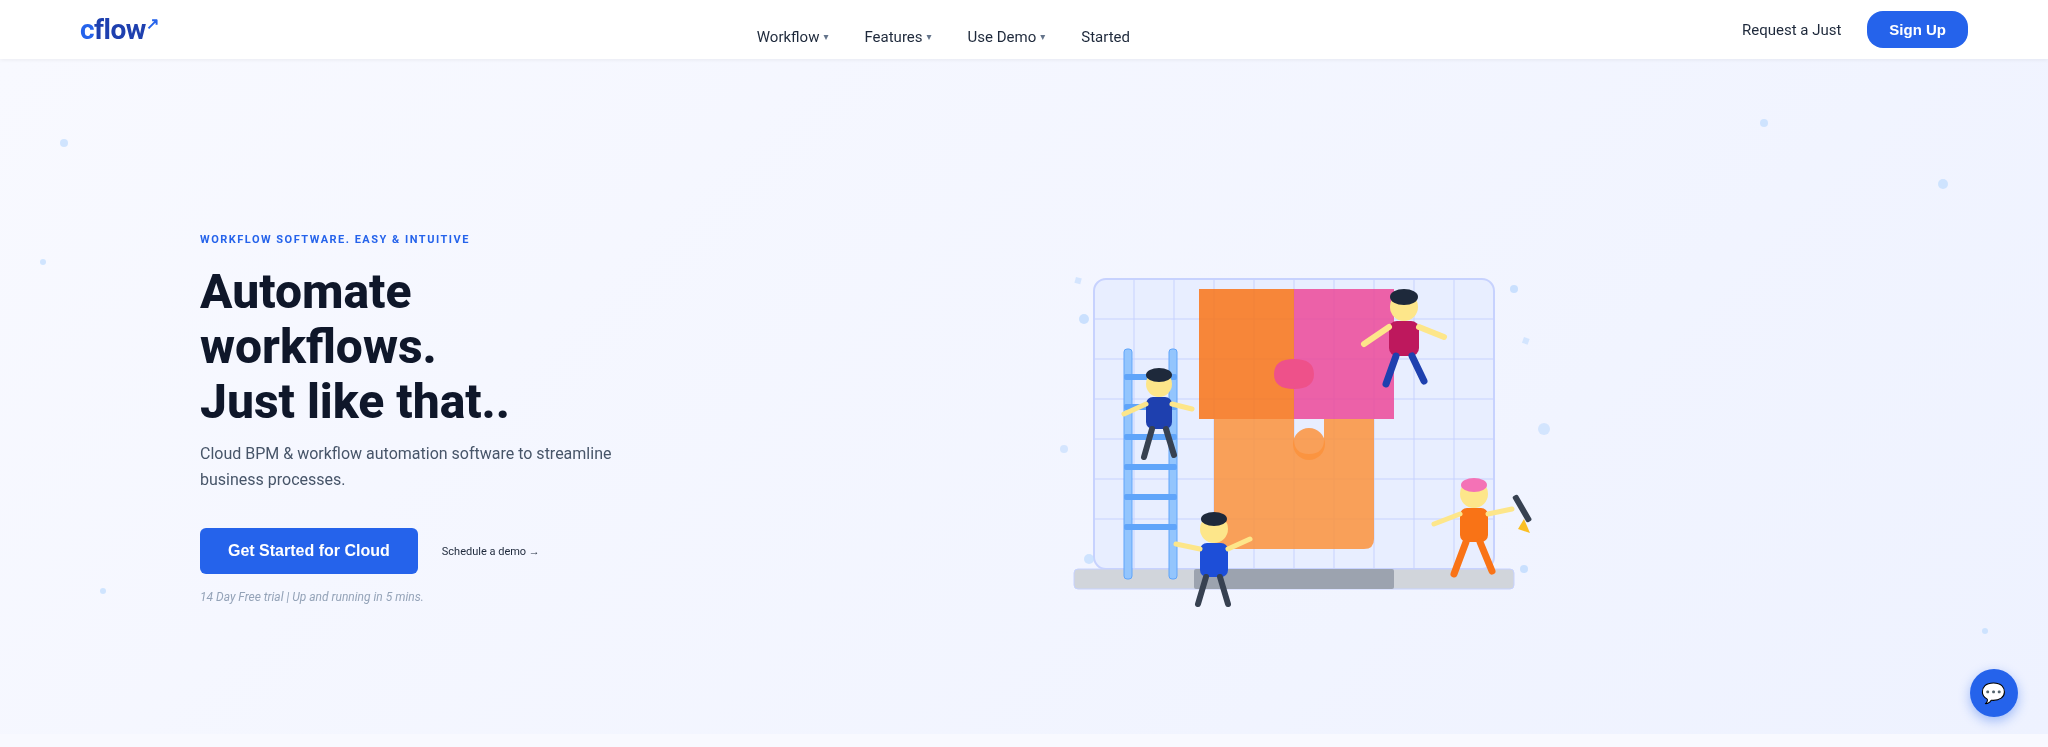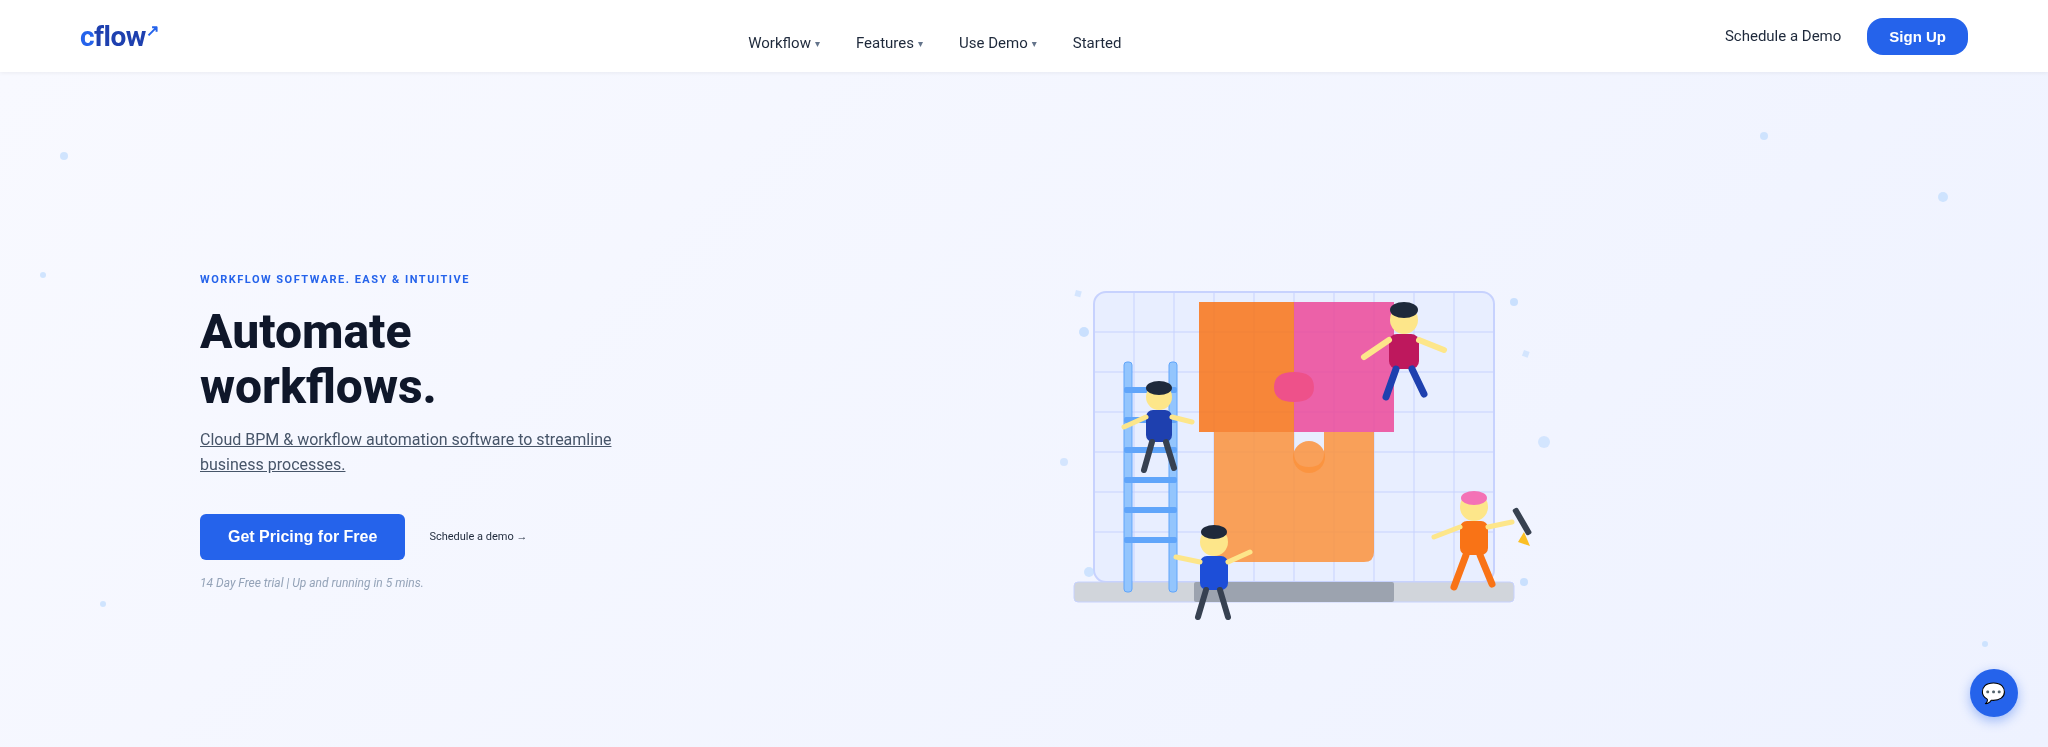--- a/index.html
+++ b/index.html
@@ -9,21 +9,21 @@
       min-height: 747px;
       overflow-x: hidden;
     }
 
     
     nav {
       display: flex;
       align-items: center;
       justify-content: space-between;
       padding: 0 80px;
-      height: 72px;
+      height: 59px;
       background: #fff;
       box-shadow: 0 1px 4px rgba(0,0,0,0.06);
       position: relative;
       z-index: 10;
     }
 
     .logo {
       display: flex;
       align-items: center;
     }
@@ -112,21 +112,20 @@
       color: #0f172a;
       line-height: 1.15;
       margin-bottom: 12px;
     }
 
     .hero-subtitle {
       font-size: 16px;
       color: #475569;
       line-height: 1.6;
       margin-bottom: 36px;
-      text-decoration: underline;
     }
 
     .hero-buttons {
       display: flex;
       align-items: center;
       gap: 24px;
       margin-bottom: 16px;
     }
 
     .btn-cta {
@@ -216,42 +215,43 @@
     <div class="nav-item">
       <span>Use Demo</span>
       <span class="chevron">▾</span>
     </div>
     <div class="nav-item">
       <span>Started</span>
     </div>
   </div>
 
   <div class="nav-right">
-    <div class="btn-request-demo">Schedule a Demo</div>
+    <div class="btn-request-demo">Request a Just</div>
     <button class="btn-signup">Sign Up</button>
   </div>
 </nav>
 
 <section class="hero">
 
   <div class="dot" style="width:8px;height:8px;top:80px;left:60px;"></div>
   <div class="dot" style="width:6px;height:6px;top:200px;left:40px;"></div>
   <div class="dot" style="width:10px;height:10px;top:120px;right:100px;"></div>
   <div class="dot" style="width:6px;height:6px;bottom:100px;right:60px;"></div>
   <div class="dot" style="width:8px;height:8px;top:60px;right:280px;"></div>
   <div class="dot" style="width:6px;height:6px;bottom:140px;left:100px;"></div>
 
   <div class="hero-left">
     <div class="hero-tag">WORKFLOW SOFTWARE. EASY &amp; INTUITIVE</div>
     <h1 class="hero-title">
       <span>Automate workflows.</span><br>
+      <span>Just like that..</span>
     </h1>
     <p class="hero-subtitle">Cloud BPM &amp; workflow automation software to streamline business processes.</p>
     <div class="hero-buttons">
-      <button class="btn-cta">Get Pricing for Free</button>
+      <button class="btn-cta">Get Started for Cloud</button>
       <span class="btn-demo-link">Schedule a demo →</span>
     </div>
     <p class="hero-note">14 Day Free trial | Up and running in 5 mins.</p>
   </div>
 
   <div class="hero-right">
 
     <svg width="560" height="460" viewBox="0 0 560 460" fill="none" xmlns="http://www.w3.org/2000/svg">
 
       <rect x="80" y="90" width="400" height="290" rx="12" fill="#e8eeff" stroke="#c7d2fe" stroke-width="2"></rect>

